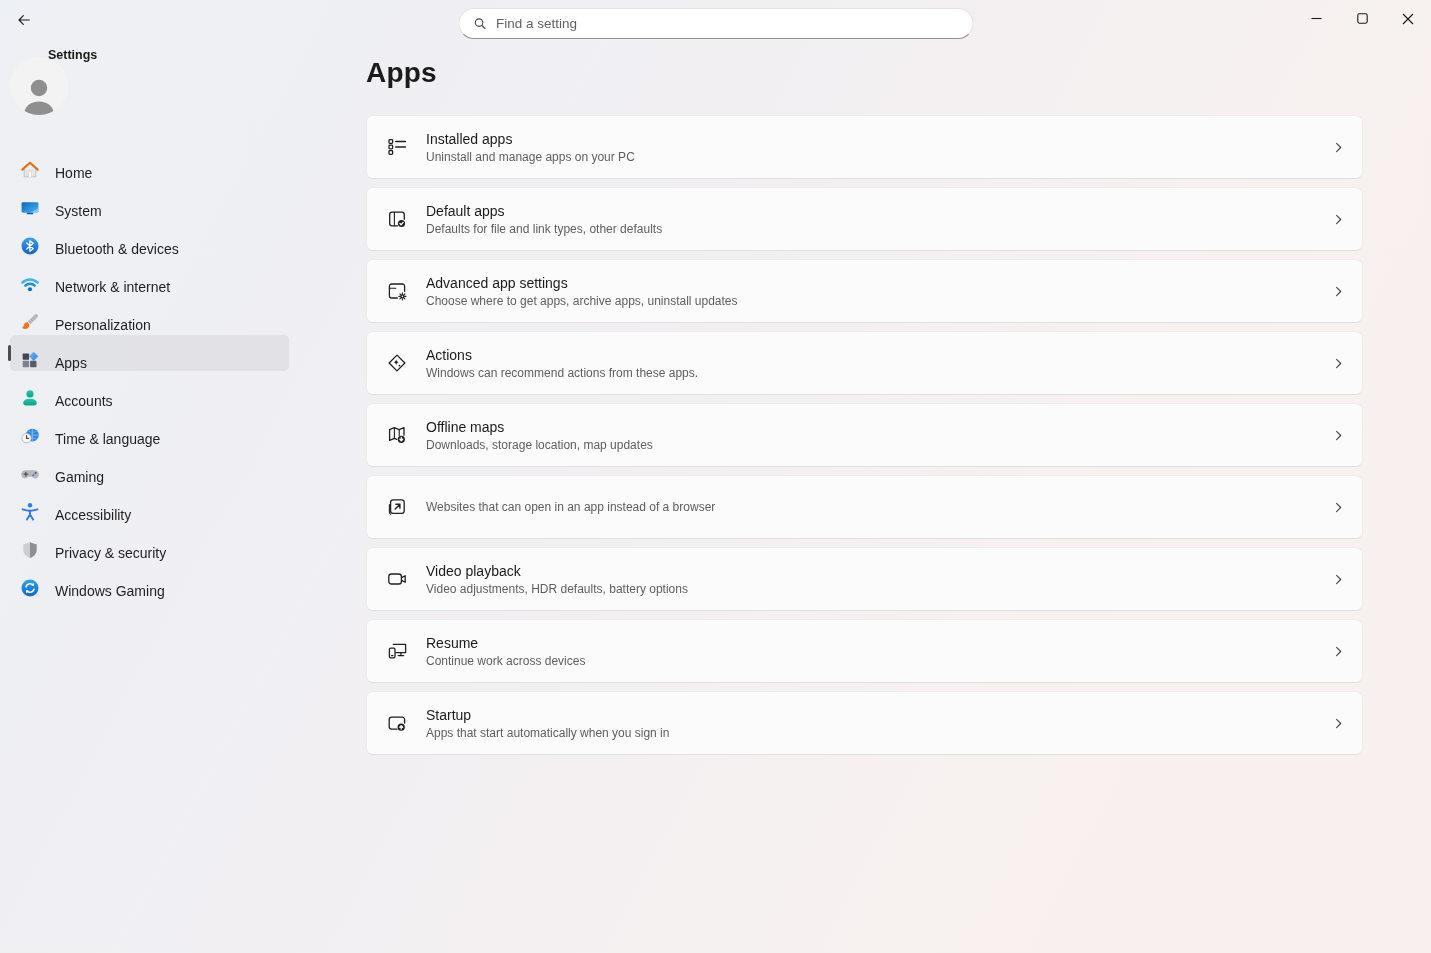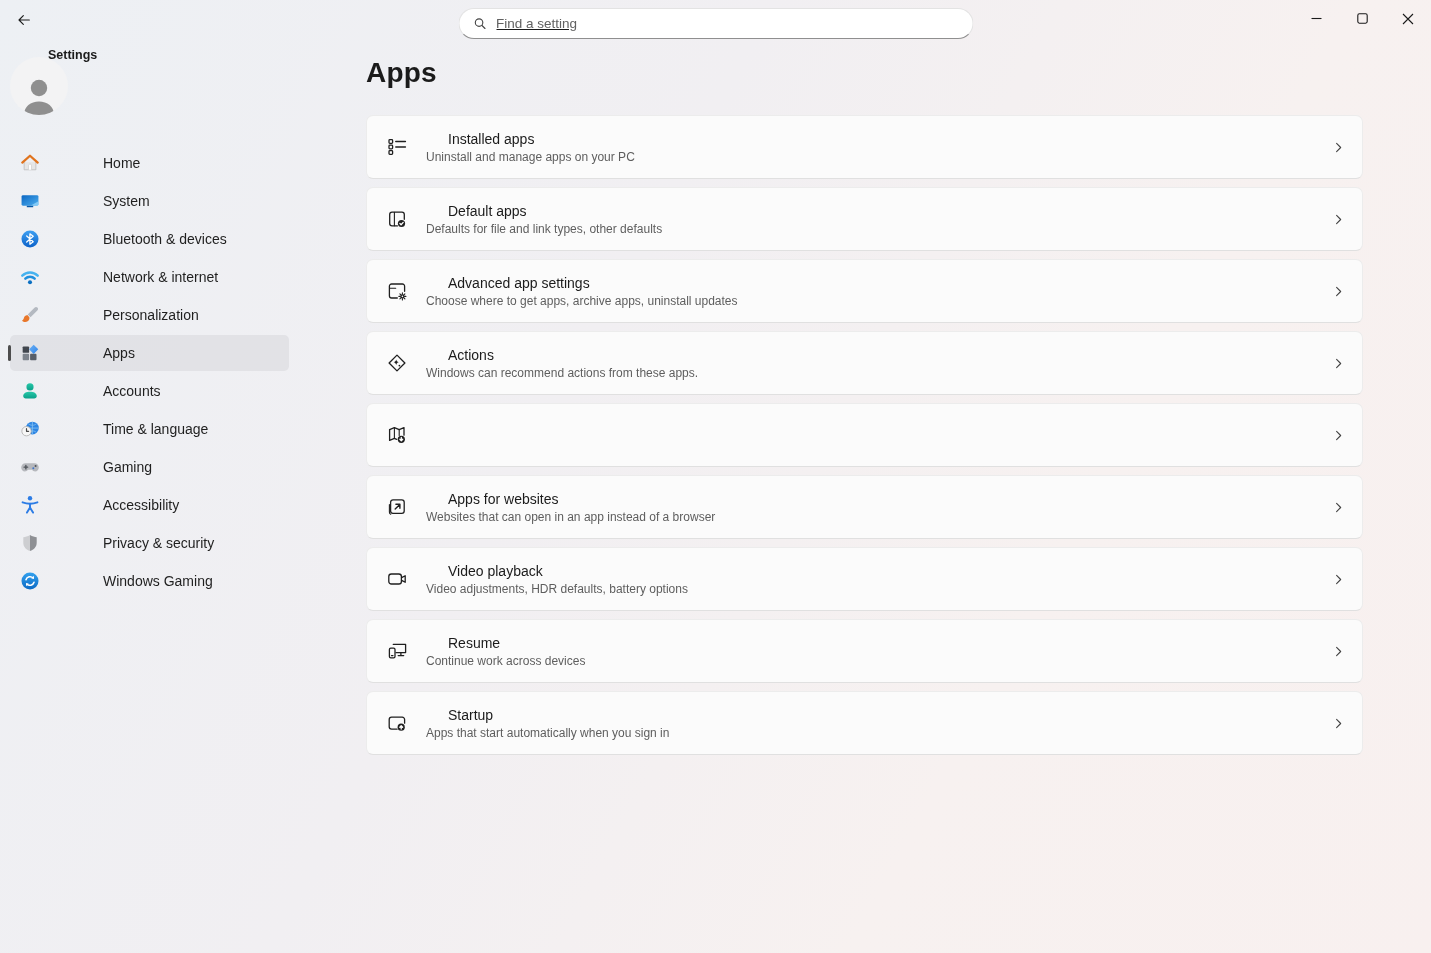--- a/index.html
+++ b/index.html
@@ -23,21 +23,21 @@
     display: flex; align-items: center;
     font-size: 12.5px; font-weight: 700; color: #1b1b1b; margin-top: 35px;
   }
   .search-wrap {
     position: absolute; left: 50%; transform: translateX(-50%); top: 8px;
     width: 515px; height: 31px;
     background: #ffffff;
     border: 1px solid #e3e3e3;
     border-bottom: 1px solid #8f8f8f;
     border-radius: 16px;
-    display: flex; align-items: center; padding: 0 12px 0 13px; text-decoration: underline;
+    display: flex; align-items: center; padding: 0 12px 0 13px;
   }
   .search-wrap input {
     border: none; outline: none; background: transparent; flex: 1;
     font-family: inherit; font-size: 13.5px; color: #1b1b1b; margin-left: 9px;
   }
   .search-wrap input::placeholder { color: #616161; }
   .win-controls { position: absolute; right: 0; top: 0; height: 37px; display: flex; }
   .win-btn {
     width: 46px; height: 37px; border: none; background: transparent;
     display: flex; align-items: center; justify-content: center; cursor: pointer;
@@ -46,23 +46,22 @@
   
   .sidebar { position: absolute; top: 40px; left: 0; width: 300px; bottom: 0; }
   .avatar {
     position: absolute; left: 10px; top: 17px; width: 58px; height: 58px;
     border-radius: 50%; background: #f3f3f4; overflow: hidden;
     display: flex; align-items: flex-end; justify-content: center;
   }
   .nav { position: absolute; top: 103px; left: 0; right: 0; }
   .nav-item {
     position: relative; margin: 2px 10px; height: 36px; width: 279px;
-    display: flex; align-items: center; border-radius: 5px; cursor: pointer;
+    display: flex; align-items: flex-end; border-radius: 5px; cursor: pointer;
     padding-left: 9px;
-    gap: 48px;
   }
   .nav-item.selected { background: rgba(130,130,140,0.12); }
   .nav-item.selected::before {
     content: ""; position: absolute; left: -2px; top: 10px; bottom: 10px;
     width: 3px; border-radius: 2px; background: #4d4d4d;
   }
   .nav-icon { width: 22px; height: 22px; flex: 0 0 22px; display: flex; }
   .nav-label { margin-left: 14px; font-size: 14px; color: #1f1f1f; }
 
   
@@ -70,21 +69,21 @@
   .page-title { margin-top: 17px; font-size: 28px; font-weight: 600; letter-spacing: 0.2px; }
   .cards { margin-top: 26px; }
   .card {
     height: 64px; margin-bottom: 8px; border-radius: 7px;
     background: #fbfbfb;
     border: 1px solid #ececec; border-bottom-color: #e0e0e0;
     display: flex; align-items: center; cursor: pointer;
   }
   .card-icon { width: 24px; height: 24px; margin: 0 17px 0 18px; flex: 0 0 24px; }
   .card-text { flex: 1; display: flex; flex-direction: column; gap: 3px; }
-  .card-title { font-size: 14px; color: #1b1b1b; margin-left: 22px; }
+  .card-title { font-size: 14px; color: #1b1b1b; }
   .card-sub { font-size: 12px; color: #5e5e5e; }
   .card-chevron { margin-right: 17px; display: flex; }
 
   svg { display: block; }
 </style>
 </head>
 <body>
 
 <div class="titlebar">
   <button class="back-btn">
@@ -402,38 +401,39 @@
       <span class="card-icon">
         <svg viewBox="0 0 24 24" width="24" height="24" fill="none" stroke="#1f1f1f" stroke-width="1.3" stroke-linecap="round" stroke-linejoin="round">
           <path d="M4.6 6.6 L9.4 4.6 L14.2 6.6 L19 4.6 V12.2"></path>
           <path d="M4.6 6.6 V17.4 L9.4 15.4 L11.6 16.3"></path>
           <path d="M9.4 4.9 V15.1 M14.2 6.9 V12.4" stroke-width="1.1"></path>
           <circle cx="16.3" cy="16.3" r="3.6" fill="#1f1f1f" stroke="none"></circle>
           <path d="M16.3 14.5 v3.2 M14.9 16.3 l1.4 1.5 1.4-1.5" stroke="#ffffff" stroke-width="1.3"></path>
         </svg>
       </span>
       <span class="card-text">
+        <span class="card-title">Offline maps</span>
+        <span class="card-sub">Downloads, storage location, map updates</span>
       </span>
       <span class="card-chevron">
         <svg width="13" height="13" viewBox="0 0 24 24" fill="none" stroke="#404040" stroke-width="2" stroke-linecap="round" stroke-linejoin="round">
             <path d="M8.5 4.5 L16 12 L8.5 19.5"></path>
           </svg>
       </span>
     </div>
 
     <div class="card">
       <span class="card-icon">
         <svg viewBox="0 0 24 24" width="24" height="24" fill="none" stroke="#1f1f1f" stroke-width="1.3" stroke-linecap="round" stroke-linejoin="round">
           <rect x="5.6" y="4.8" width="13.6" height="13.6" rx="2.4"></rect>
           <path d="M5.7 19.3 a2.3 2.3 0 0 1-1.3-2.1 V9.5" stroke-width="1.1"></path>
           <path d="M10.2 14 L14.8 9.4 M10.9 9.2 h4 v4" stroke-width="1.4"></path>
         </svg>
       </span>
       <span class="card-text">
-        <span class="card-title">Apps for websites</span>
         <span class="card-sub">Websites that can open in an app instead of a browser</span>
       </span>
       <span class="card-chevron">
         <svg width="13" height="13" viewBox="0 0 24 24" fill="none" stroke="#404040" stroke-width="2" stroke-linecap="round" stroke-linejoin="round">
             <path d="M8.5 4.5 L16 12 L8.5 19.5"></path>
           </svg>
       </span>
     </div>
 
     <div class="card">

